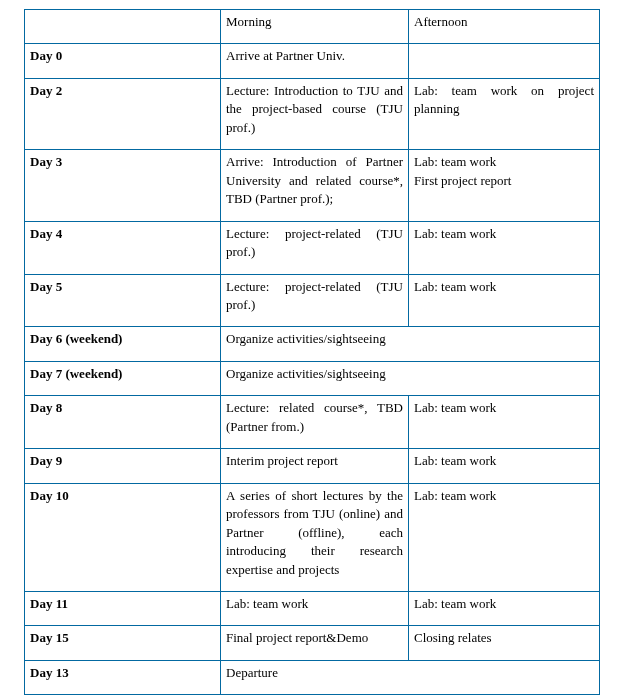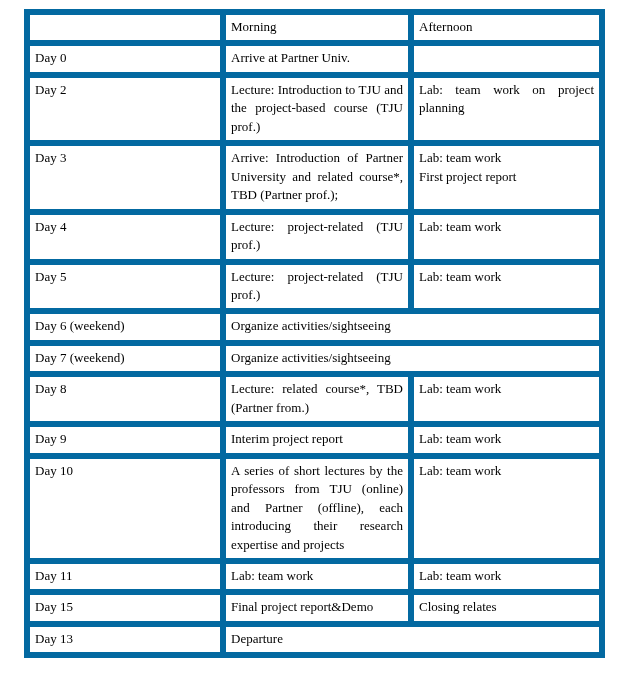--- a/index.html
+++ b/index.html
@@ -22,33 +22,33 @@
     padding: 9px 24px 0 24px;
   }
   table.schedule {
     border-collapse: collapse;
     width: 575px;
     table-layout: fixed;
     font-size: 13.0px;
     line-height: 1.42;
   }
   table.schedule td {
-    border: 6px solid #0369a1;
+    border: 1px solid #0369a1;
     vertical-align: top;
-    padding: 3px 5px 4px 5px;
+    padding: 3px 5px 12px 5px;
     text-align: justify;
     text-justify: inter-word;
     hyphens: none;
     margin-left: 35px;
   }
   col.c-day   { width: 196px; }
   col.c-morn  { width: 188px; }
   col.c-aft   { width: 191px; }
 
-  td.day      { text-align: left; }
+  td.day      { text-align: left; font-weight: bold; }
   td.span2    { text-align: left; }
   td.justify  { text-align: justify; }
   td.plain    { text-align: left; }
 
   .footnote {
     margin-top: 3px;
     font-size: 12.4px;
     line-height: 1.35;
     text-align: justify;
     color: #000000;

